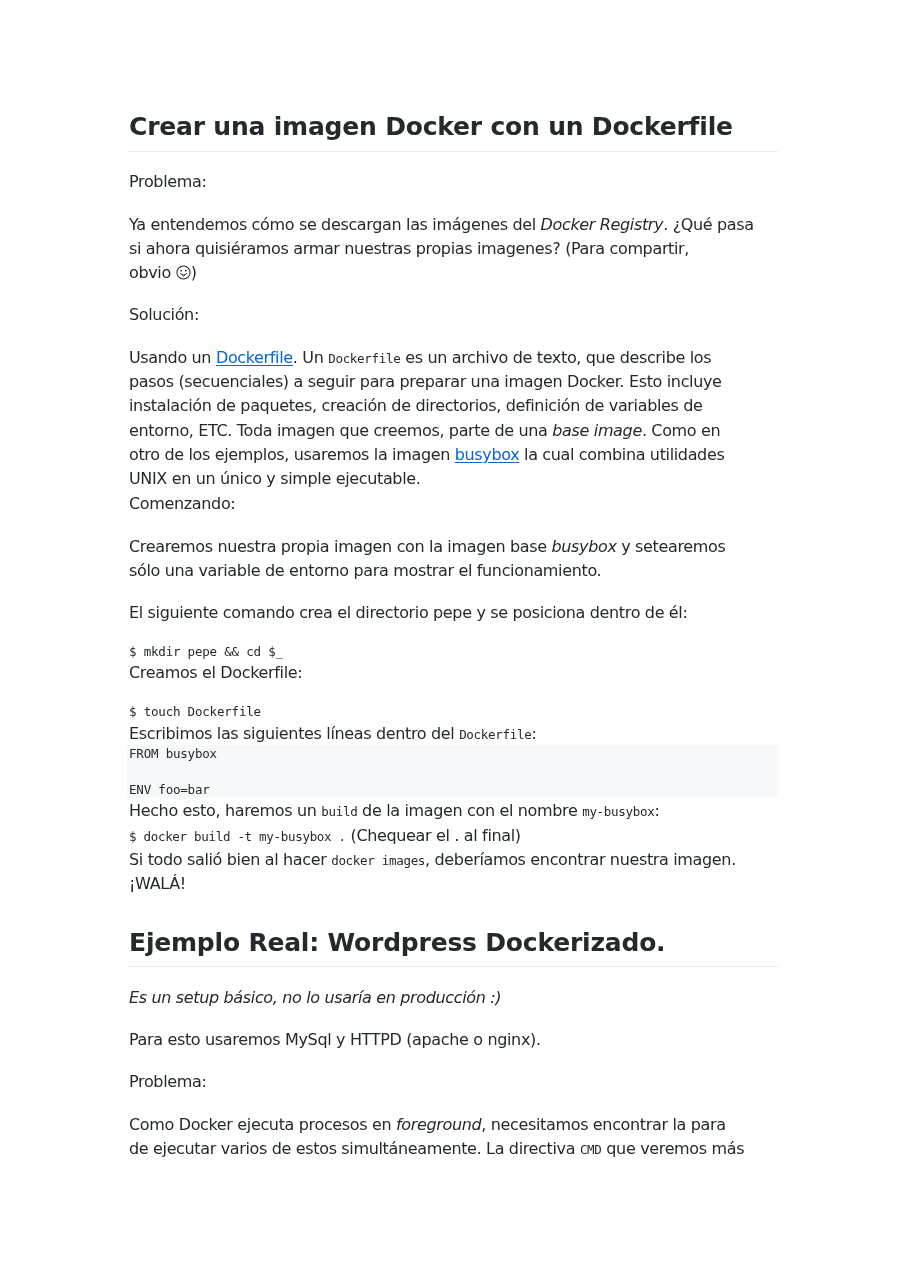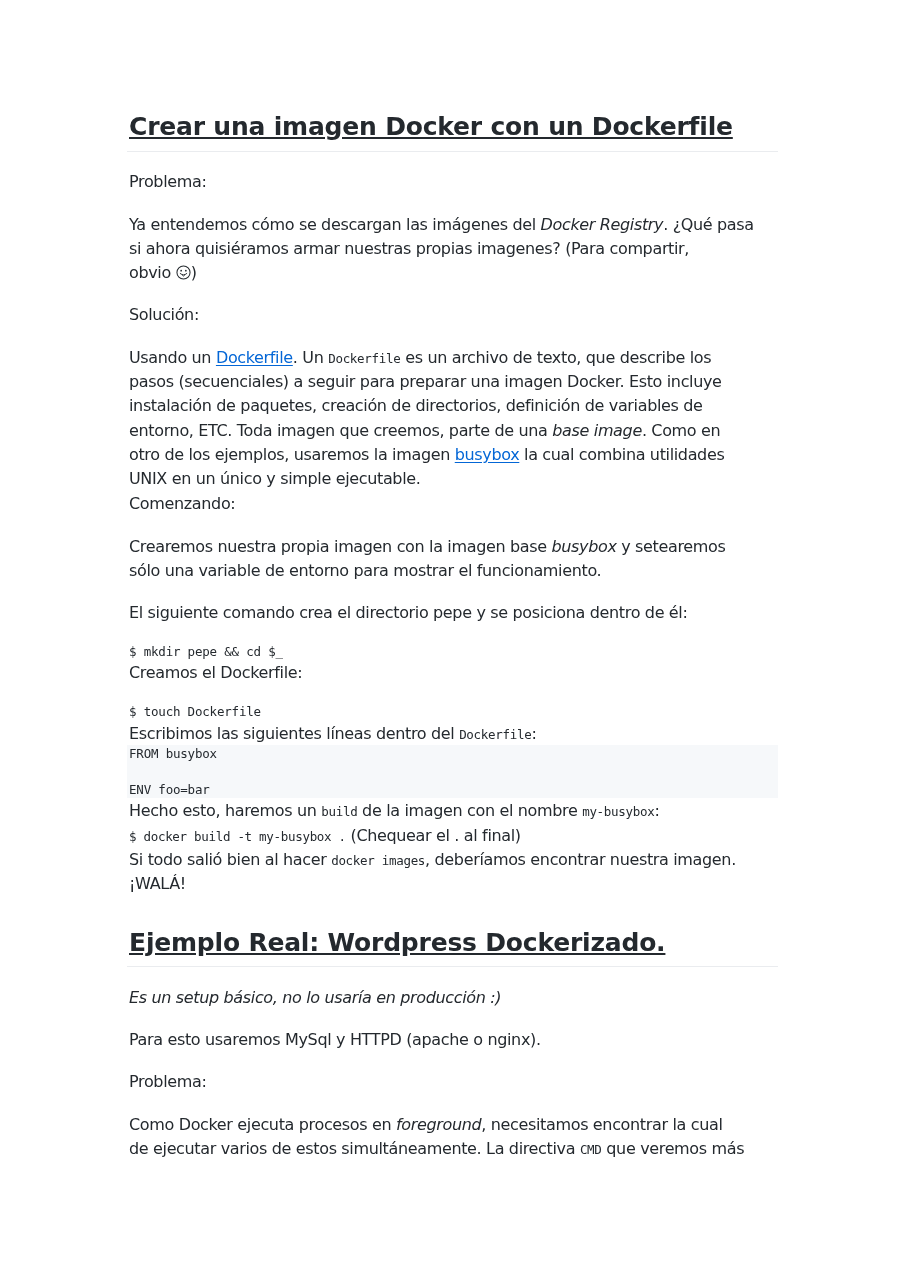--- a/index.html
+++ b/index.html
@@ -22,21 +22,20 @@
       width: 649px;
     }
     .abs { position: absolute; left: 0; white-space: nowrap; }
     h1 {
       margin: 0;
       font-weight: 700;
       font-size: 25px;
       letter-spacing: -0.2px;
       color: #24292e;
       line-height: 34px;
-      text-decoration: underline;
     }
     .rule {
       position: absolute;
       left: -2px;
       width: 651px;
       height: 1px;
       background: #eaecef;
     }
     .p {
       font-size: 16px;
@@ -138,16 +137,16 @@
   <div class="abs p" style="top:848px;"><span>Si todo salió bien al hacer </span><code>docker images</code><span>, deberíamos encontrar nuestra imagen.</span></div>
   <div class="abs p" style="top:872px;">¡WALÁ!</div>
 
   <h1 class="abs" style="top:926px;">Ejemplo Real: Wordpress Dockerizado.</h1>
   <div class="rule" style="top:966px;"></div>
 
   <div class="abs p i" style="top:986px;text-align:center;">Es un setup básico, no lo usaría en producción :)</div>
   <div class="abs p" style="top:1028px;">Para esto usaremos MySql y HTTPD (apache o nginx).</div>
   <div class="abs p b" style="top:1070px;">Problema:</div>
 
-  <div class="abs p" style="top:1113px;"><span>Como Docker ejecuta procesos en </span><span class="i">foreground</span><span>, necesitamos encontrar la cual</span></div>
+  <div class="abs p" style="top:1113px;"><span>Como Docker ejecuta procesos en </span><span class="i">foreground</span><span>, necesitamos encontrar la para</span></div>
   <div class="abs p" style="top:1137px;"><span>de ejecutar varios de estos simultáneamente. La directiva </span><code>CMD</code><span> que veremos más</span></div>
 
 </div>
 
 </body></html>

